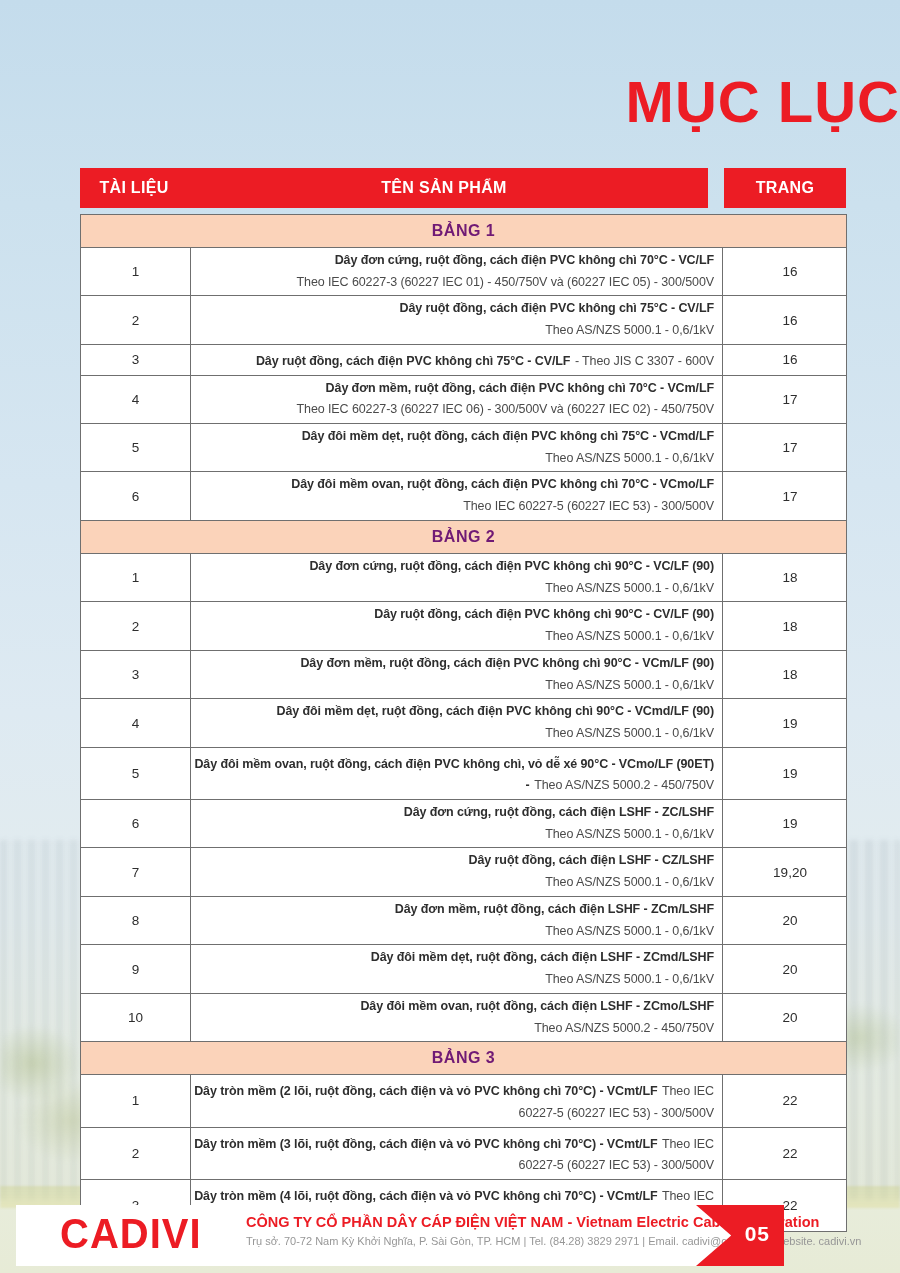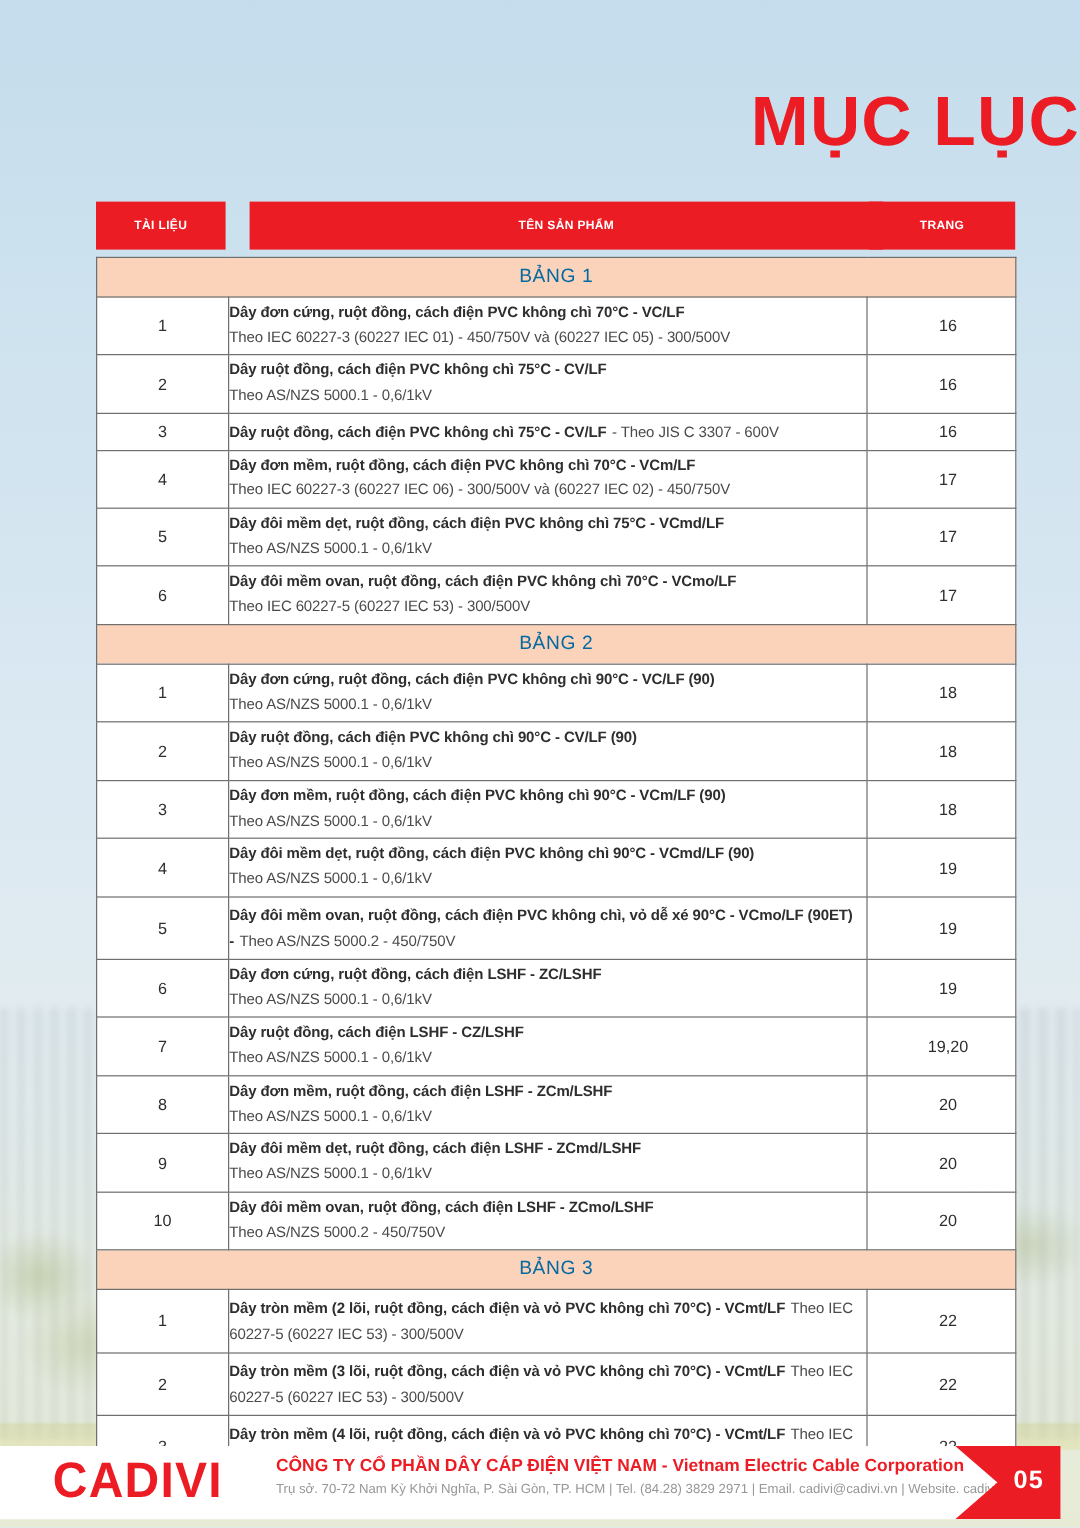--- a/index.html
+++ b/index.html
@@ -30,39 +30,39 @@
       radial-gradient(75px 50px at 55% 55%, rgba(150,168,100,.40), transparent 70%),
       repeating-linear-gradient(90deg, rgba(128,142,152,.22) 0 8px, rgba(214,222,224,.16) 8px 15px);}
   .bg-grass{position:absolute;left:0;top:1186px;width:900px;height:22px;
     background:linear-gradient(180deg, rgba(203,208,138,.40), rgba(226,226,170,.60));filter:blur(1px);}
 
   .title{position:absolute;left:0;right:0;top:70px;text-align:right;
     font-size:58px;font-weight:bold;color:var(--red);letter-spacing:1px;line-height:1.1;}
 
   .thead{position:absolute;left:80px;top:168px;width:766px;height:40px;}
   .th{position:absolute;top:0;height:40px;background:var(--red);color:#fff;
-    font-weight:bold;font-size:10px;display:flex;align-items:center;justify-content:center;letter-spacing:.3px;}
+    font-weight:bold;font-size:16px;display:flex;align-items:center;justify-content:center;letter-spacing:.3px;}
   .th1{left:0;width:108px;}
-  .th2{left:128px;width:528px;}
+  .th2{left:100px;width:528px;}
   .th3{left:644px;width:122px;}
 
   table.toc{position:absolute;left:80px;top:214px;width:766px;border-collapse:collapse;table-layout:fixed;background:transparent;}
   table.toc td{border:1.5px solid var(--border);background:#fff;vertical-align:middle;}
   col.c1{width:110px;} col.c2{width:532px;} col.c3{width:124px;}
-  tr.sec td{background:var(--peach);text-align:center;font-weight:normal;font-size:16px;
-    color:#0369a1;height:33px;letter-spacing:.5px;}
+  tr.sec td{background:var(--peach);text-align:center;font-weight:bold;font-size:16px;
+    color:#701a75;height:33px;letter-spacing:.5px;}
   td.num{text-align:center;font-size:13.5px;color:var(--ink);}
-  td.name{padding:4px 8px 4px 0;line-height:1.35;}
+  td.name{padding:4px 8px 4px 0;line-height:1.35;text-align:right;}
   td.pg{text-align:center;font-size:13.5px;color:var(--ink);padding-left:12px;}
   .b{font-weight:bold;color:var(--ink);font-size:12.5px;letter-spacing:-0.1px;}
   .r{color:var(--ink2);font-size:12.5px;letter-spacing:-0.1px;}
   tr.stack .b{display:block;margin-bottom:1px;}
   tr.h2{height:47px;} tr.h1{height:26px;}
 
-  .footer{position:absolute;left:0;top:1205px;width:884px;height:61px;background:#fff;}
+  .footer{position:absolute;left:16px;top:1205px;width:768px;height:61px;background:#fff;}
   .logo{position:absolute;left:44px;top:6px;font-size:40px;font-weight:bold;color:var(--red);
     letter-spacing:1px;transform:scaleY(1.04);transform-origin:top left;}
   .finfo{position:absolute;left:230px;top:9px;}
   .fcompany{color:var(--red);font-weight:bold;font-size:14.5px;white-space:nowrap;}
   .faddress{color:#979797;font-size:11px;margin-top:5px;white-space:nowrap;}
   .fchevron{position:absolute;right:0;top:0;width:88px;height:61px;background:var(--red);
     clip-path:polygon(0 0,100% 0,100% 100%,0 100%,40% 50%);}
   .fpage{position:absolute;right:14px;top:17px;color:#fff;font-weight:bold;font-size:21px;letter-spacing:1px;}
 </style>
 </head>

